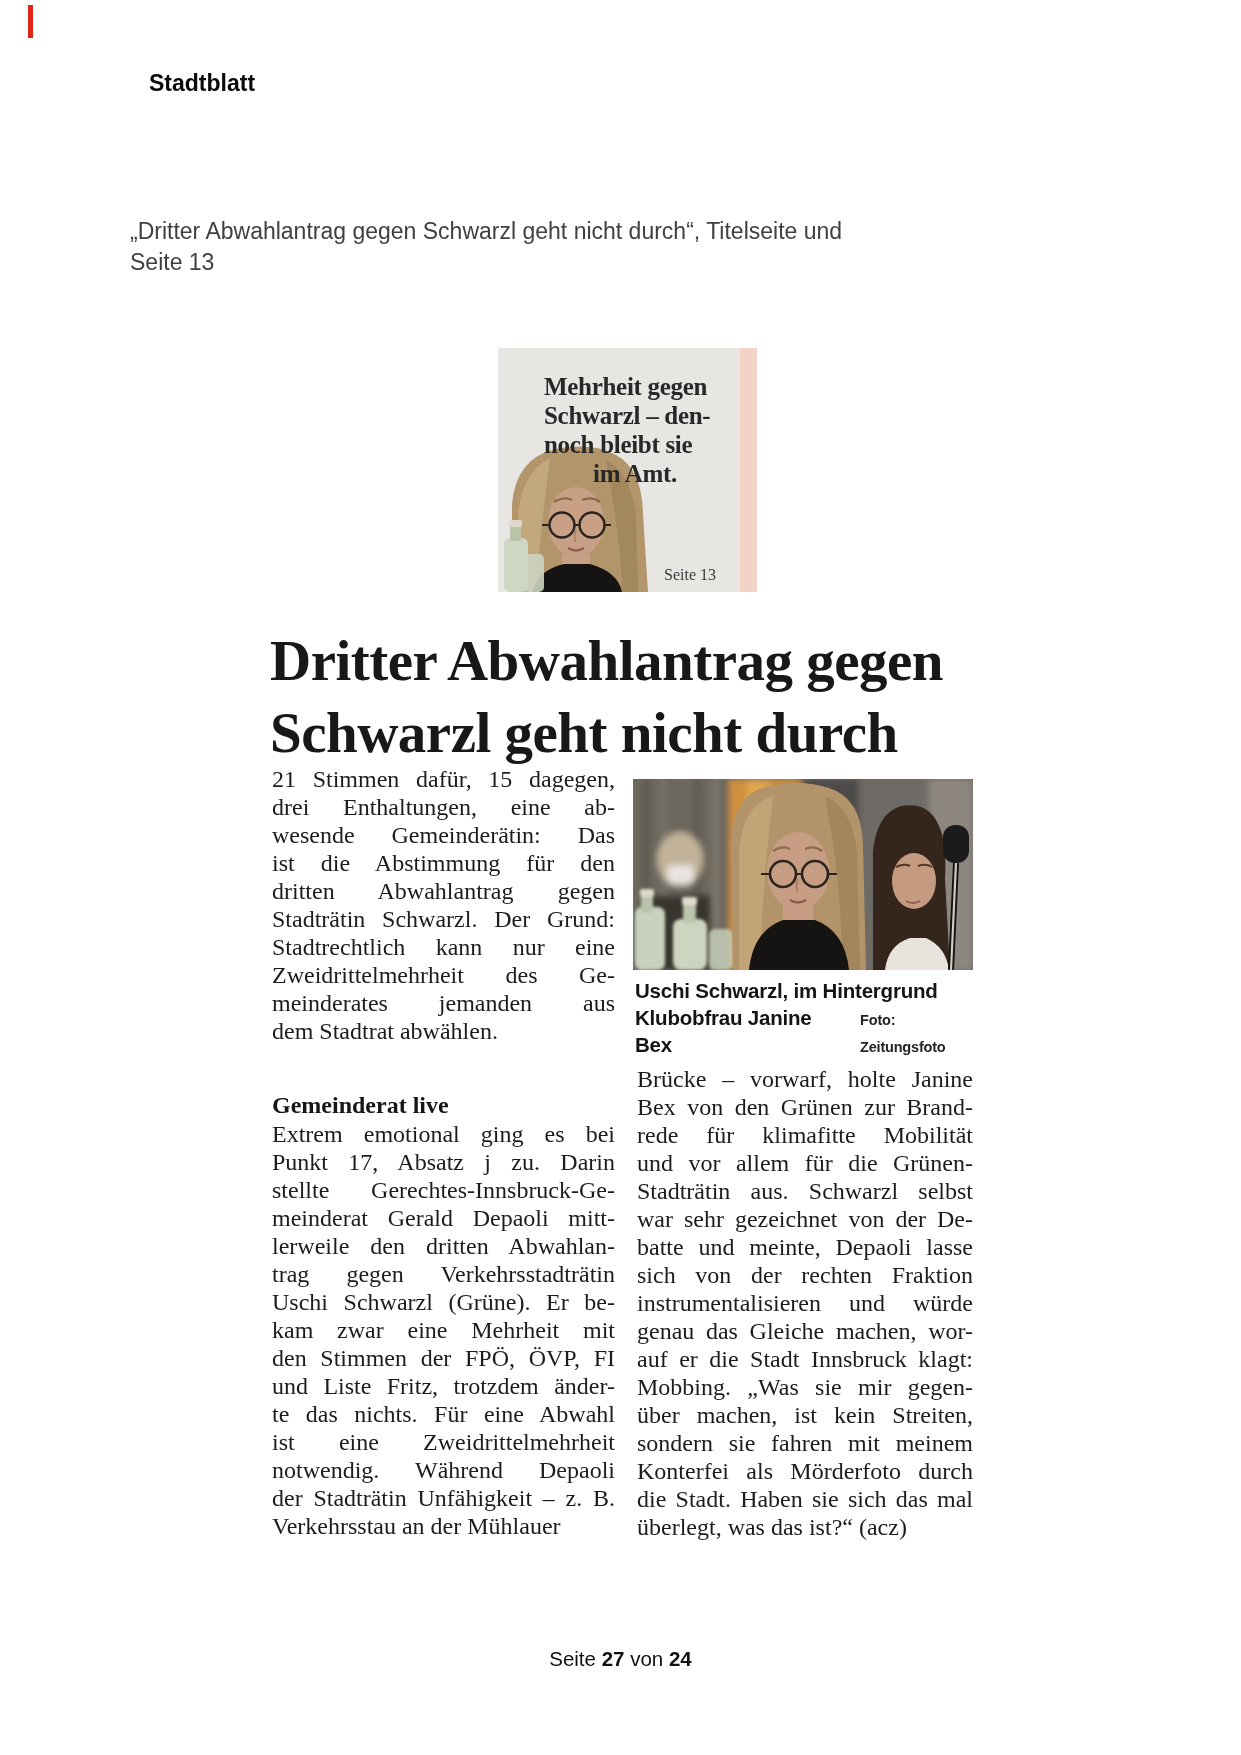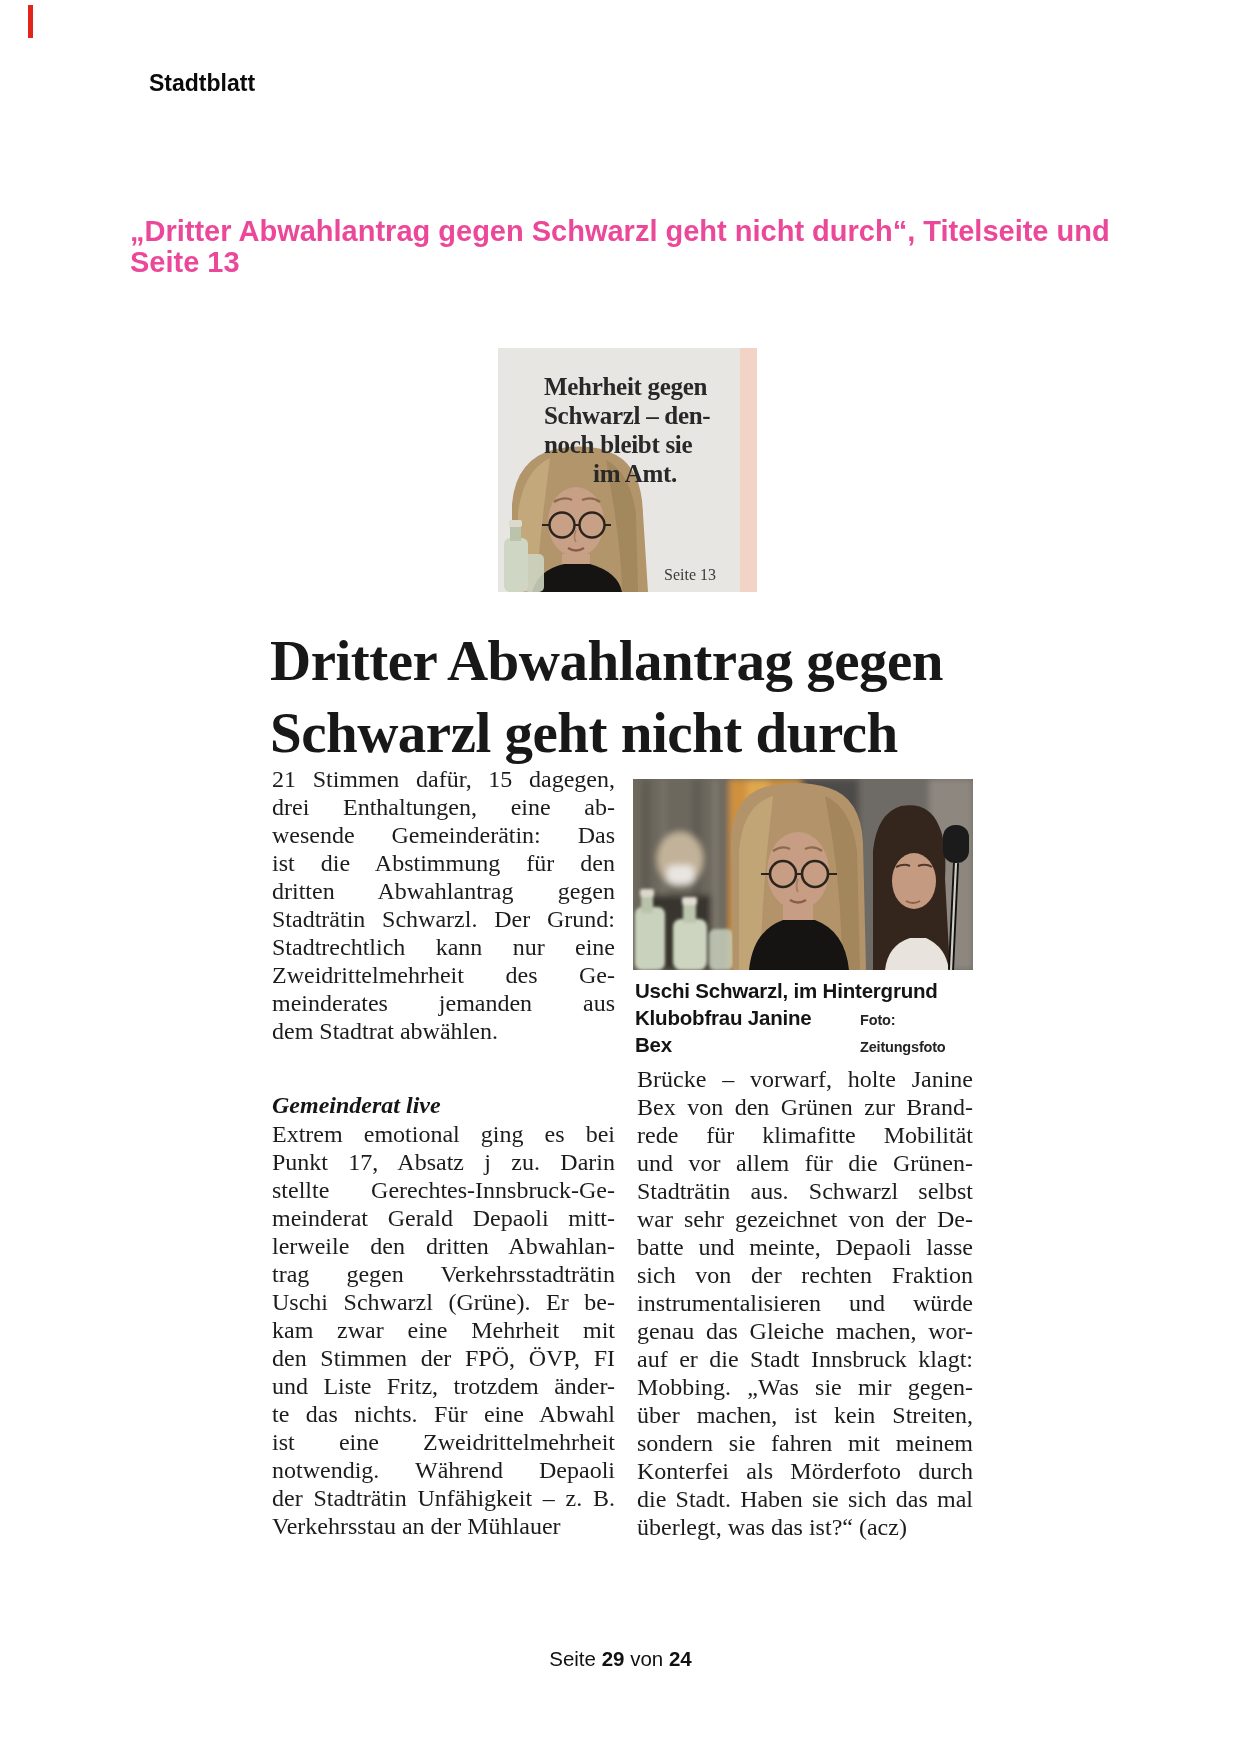--- a/index.html
+++ b/index.html
@@ -6,21 +6,21 @@
   .page{position:relative;width:1241px;height:1755px;background:#ffffff;overflow:hidden;
         font-family:"Liberation Serif", serif;color:#1d1d1d;}
   .abs{position:absolute;}
 
   .red-mark{left:28px;top:5px;width:5px;height:33px;background:#e3241b;}
 
   .brand{left:149px;top:70px;font-family:"Liberation Sans",sans-serif;
          font-weight:bold;font-size:23px;color:#0a0a0a;}
 
   .doc-title{left:130px;top:216px;width:980px;font-family:"Liberation Sans",sans-serif;
-             font-weight:bold;font-size:29px;line-height:31px;color:#ec4899;}
+             font-weight:normal;font-size:23px;line-height:31px;color:#404040;}
 
   
   .clipping{left:498px;top:348px;width:242px;height:244px;background:#e8e6e3;overflow:hidden;}
   .clip-strip{left:740px;top:348px;width:17px;height:244px;background:#f3d3c5;}
   .clip-headline{position:absolute;left:0;top:24px;width:222px;padding-left:20px;
                  font-weight:bold;font-size:25px;line-height:29px;color:#282828;letter-spacing:-0.3px;}
   .clip-headline .jline{height:29px;text-align:left;margin-left:26px;}
   .clip-headline .jline.last{text-align:center;padding-right:14px;}
   .clip-photo{position:absolute;left:0;bottom:0;width:242px;height:150px;}
   .clip-ref{position:absolute;right:24px;bottom:8px;font-size:16px;color:#3b3b3b;}
@@ -28,21 +28,21 @@
   
   .headline{left:270px;top:620px;width:740px;font-weight:bold;font-size:57px;line-height:62px;
             letter-spacing:-0.5px;color:#181818;}
   .headline .jline{height:62px;text-align:left;margin-top:10px;}
 
   
   .col{font-size:24px;color:#1c1c1c;}
   .col .jline{height:28px;text-align:justify;text-align-last:justify;white-space:nowrap;}
   .col .jline.last{text-align-last:left;}
   .para1{left:272px;top:766px;width:343px;}
-  .subhead{left:272px;top:1092px;width:343px;font-weight:bold;font-size:24px;color:#161616;font-style:italic;}
+  .subhead{left:272px;top:1092px;width:343px;font-weight:bold;font-size:24px;color:#161616;}
   .para2{left:272px;top:1121px;width:343px;}
   .rightcol{left:637px;top:1066px;width:336px;}
 
   .photo{left:633px;top:779px;width:340px;height:191px;}
 
   .caption{left:635px;top:977px;width:345px;font-family:"Liberation Sans",sans-serif;
            font-weight:bold;font-size:20.5px;line-height:27px;color:#141414;letter-spacing:-0.2px;}
   .caption .cap-row{display:flex;align-items:baseline;}
   .caption .credit{font-size:14.5px;font-weight:bold;color:#242424;margin-left:14px;letter-spacing:-0.2px;}
 
@@ -223,18 +223,18 @@
       <div class="jline">Mobbing. „Was sie mir gegen-</div>
       <div class="jline">über machen, ist kein Streiten,</div>
       <div class="jline">sondern sie fahren mit meinem</div>
       <div class="jline">Konterfei als Mörderfoto durch</div>
       <div class="jline">die Stadt. Haben sie sich das mal</div>
       <div class="jline last">überlegt, was das ist?“ (acz)</div>
     </div>
 
   <div class="abs footer">
     <span>Seite</span>
-    <span class="b">29</span>
+    <span class="b">27</span>
     <span>von</span>
     <span class="b">24</span>
   </div>
 
 </div>
 
 </body></html>

